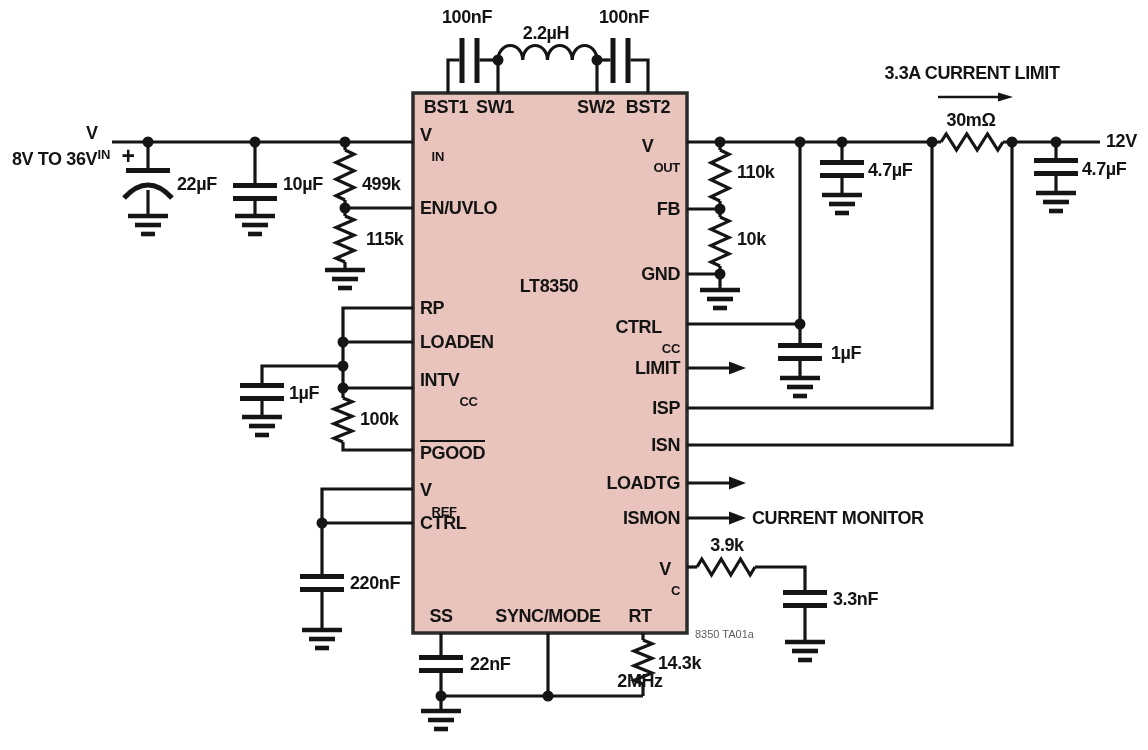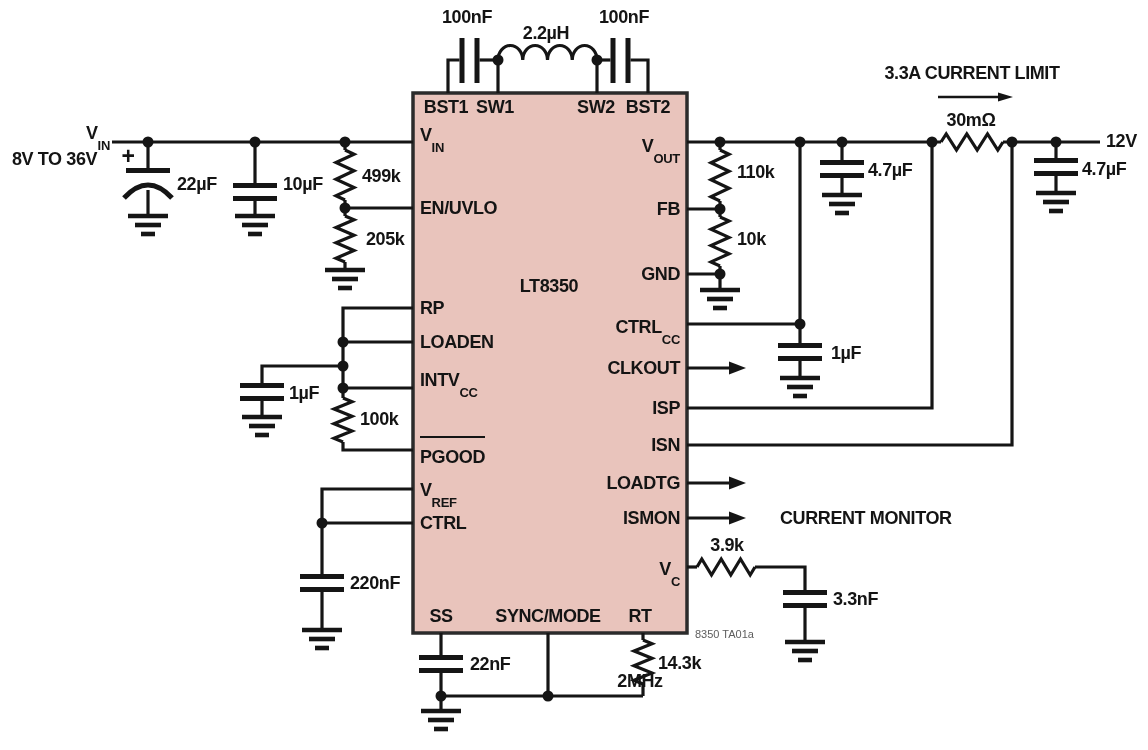--- a/index.html
+++ b/index.html
@@ -4,22 +4,22 @@
 <style>
   html,body{margin:0;padding:0;background:var(--background,#fff);}
   #stage{position:relative;width:1148px;height:750px;background:var(--background,#fff);
          font-family:"Liberation Sans",sans-serif;overflow:hidden;}
   #schematic{position:absolute;left:0;top:0;}
   .lbl{position:absolute;font:700 18px "Liberation Sans",sans-serif;letter-spacing:-0.4px;
        color:#141414;white-space:nowrap;line-height:1;}
   .c{transform:translate(-50%,-50%);}
   .l{transform:translateY(-50%);}
   .r{transform:translate(-100%,-50%);}
-  .sub{font-size:13px;position:relative;top:11px;letter-spacing:-0.3px;}
-  .overline{border-top:2.5px solid #141414;padding-top:10px;display:inline-block;}
+  .sub{font-size:13px;position:relative;top:20px;letter-spacing:-0.3px;}
+  .overline{border-top:2.5px solid #141414;padding-top:2px;display:inline-block;}
   .plus{font-size:23px;font-weight:700;}
   .ref{font:400 11px "Liberation Sans",sans-serif;color:var(--ref-text,#5d5d5d);letter-spacing:0;}
   
   .ic{fill:var(--ic-fill,#e9c4bc);stroke:var(--ic-border,#2b2b2b);stroke-width:3.5;}
   .w{stroke:var(--wire,#151515);stroke-width:3.2;fill:none;stroke-linejoin:miter;}
   .plate{stroke:var(--wire,#151515);stroke-width:5;fill:none;}
   .gnd{stroke:var(--wire,#151515);stroke-width:4.6;fill:none;}
   .dot{fill:var(--wire,#151515);}
   .ah{fill:var(--wire,#151515);}
   .thin{stroke:var(--wire,#151515);stroke-width:2.4;fill:none;}
@@ -203,53 +203,53 @@
   <div class="lbl l" style="left:420px;top:342px">LOADEN</div>
   <div class="lbl l" style="left:420px;top:380px"><span>INTV</span><span class="sub">CC</span></div>
   <div class="lbl l" style="left:420px;top:451px"><span class="overline">PGOOD</span></div>
   <div class="lbl l" style="left:420px;top:490px"><span>V</span><span class="sub">REF</span></div>
   <div class="lbl l" style="left:420px;top:523px">CTRL</div>
 
   <div class="lbl r" style="left:680px;top:146px"><span>V</span><span class="sub">OUT</span></div>
   <div class="lbl r" style="left:680px;top:209px">FB</div>
   <div class="lbl r" style="left:680px;top:274px">GND</div>
   <div class="lbl r" style="left:680px;top:327px"><span>CTRL</span><span class="sub">CC</span></div>
-  <div class="lbl r" style="left:680px;top:368px">CLKOUT</div>
+  <div class="lbl r" style="left:680px;top:368px">LIMIT</div>
   <div class="lbl r" style="left:680px;top:408px">ISP</div>
   <div class="lbl r" style="left:680px;top:445px">ISN</div>
   <div class="lbl r" style="left:680px;top:483px">LOADTG</div>
   <div class="lbl r" style="left:680px;top:518px">ISMON</div>
   <div class="lbl r" style="left:680px;top:569px"><span>V</span><span class="sub">C</span></div>
 
   <div class="lbl c" style="left:441px;top:616px">SS</div>
   <div class="lbl c" style="left:548px;top:616px">SYNC/MODE</div>
   <div class="lbl c" style="left:640px;top:616px">RT</div>
 
   <div class="lbl c" style="left:467px;top:17px">100nF</div>
   <div class="lbl c" style="left:546px;top:33px">2.2µH</div>
   <div class="lbl c" style="left:624px;top:17px">100nF</div>
   <div class="lbl l" style="left:177px;top:184px">22µF</div>
   <div class="lbl l" style="left:283px;top:184px">10µF</div>
-  <div class="lbl l" style="left:362px;top:176px">499k</div>
-  <div class="lbl l" style="left:366px;top:239px">205k</div>
+  <div class="lbl l" style="left:362px;top:184px">499k</div>
+  <div class="lbl l" style="left:366px;top:239px">115k</div>
   <div class="lbl l" style="left:289px;top:393px">1µF</div>
   <div class="lbl l" style="left:360px;top:419px">100k</div>
   <div class="lbl l" style="left:350px;top:583px">220nF</div>
   <div class="lbl l" style="left:470px;top:664px">22nF</div>
   <div class="lbl l" style="left:658px;top:663px">14.3k</div>
   <div class="lbl l" style="left:737px;top:172px">110k</div>
   <div class="lbl l" style="left:737px;top:239px">10k</div>
   <div class="lbl l" style="left:868px;top:170px">4.7µF</div>
   <div class="lbl c" style="left:971px;top:120px">30mΩ</div>
   <div class="lbl l" style="left:1082px;top:169px">4.7µF</div>
   <div class="lbl l" style="left:831px;top:353px">1µF</div>
   <div class="lbl c" style="left:727px;top:545px">3.9k</div>
   <div class="lbl l" style="left:833px;top:599px">3.3nF</div>
 
   <div class="lbl r" style="left:110px;top:133px"><span>V</span><span class="sub">IN</span></div>
   <div class="lbl l" style="left:12px;top:159px">8V TO 36V</div>
   <div class="lbl c plus" style="left:128px;top:156px">+</div>
   <div class="lbl c" style="left:972px;top:73px">3.3A CURRENT LIMIT</div>
   <div class="lbl l" style="left:1106px;top:141px">12V</div>
   <div class="lbl c" style="left:640px;top:681px">2MHz</div>
-  <div class="lbl l" style="left:780px;top:518px">CURRENT MONITOR</div>
+  <div class="lbl l" style="left:752px;top:518px">CURRENT MONITOR</div>
 
 </div>
 
 </body></html>

